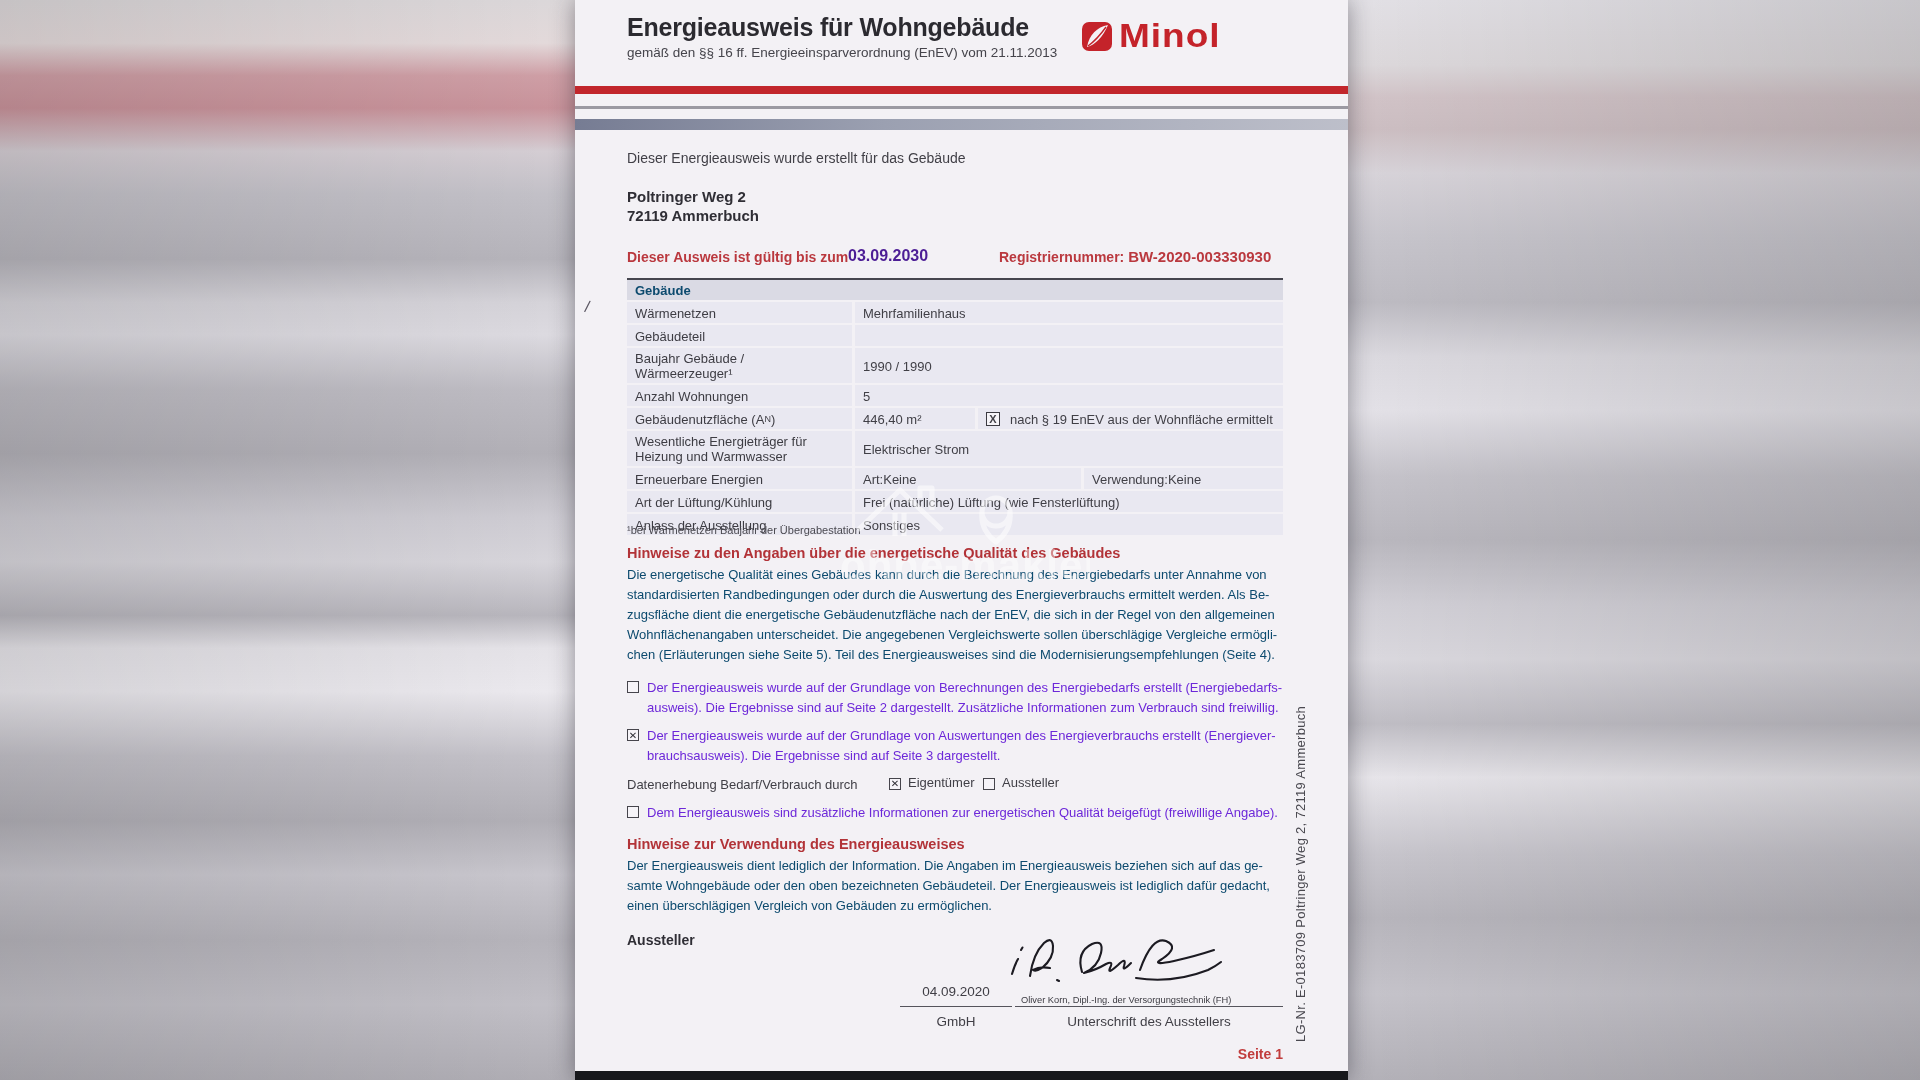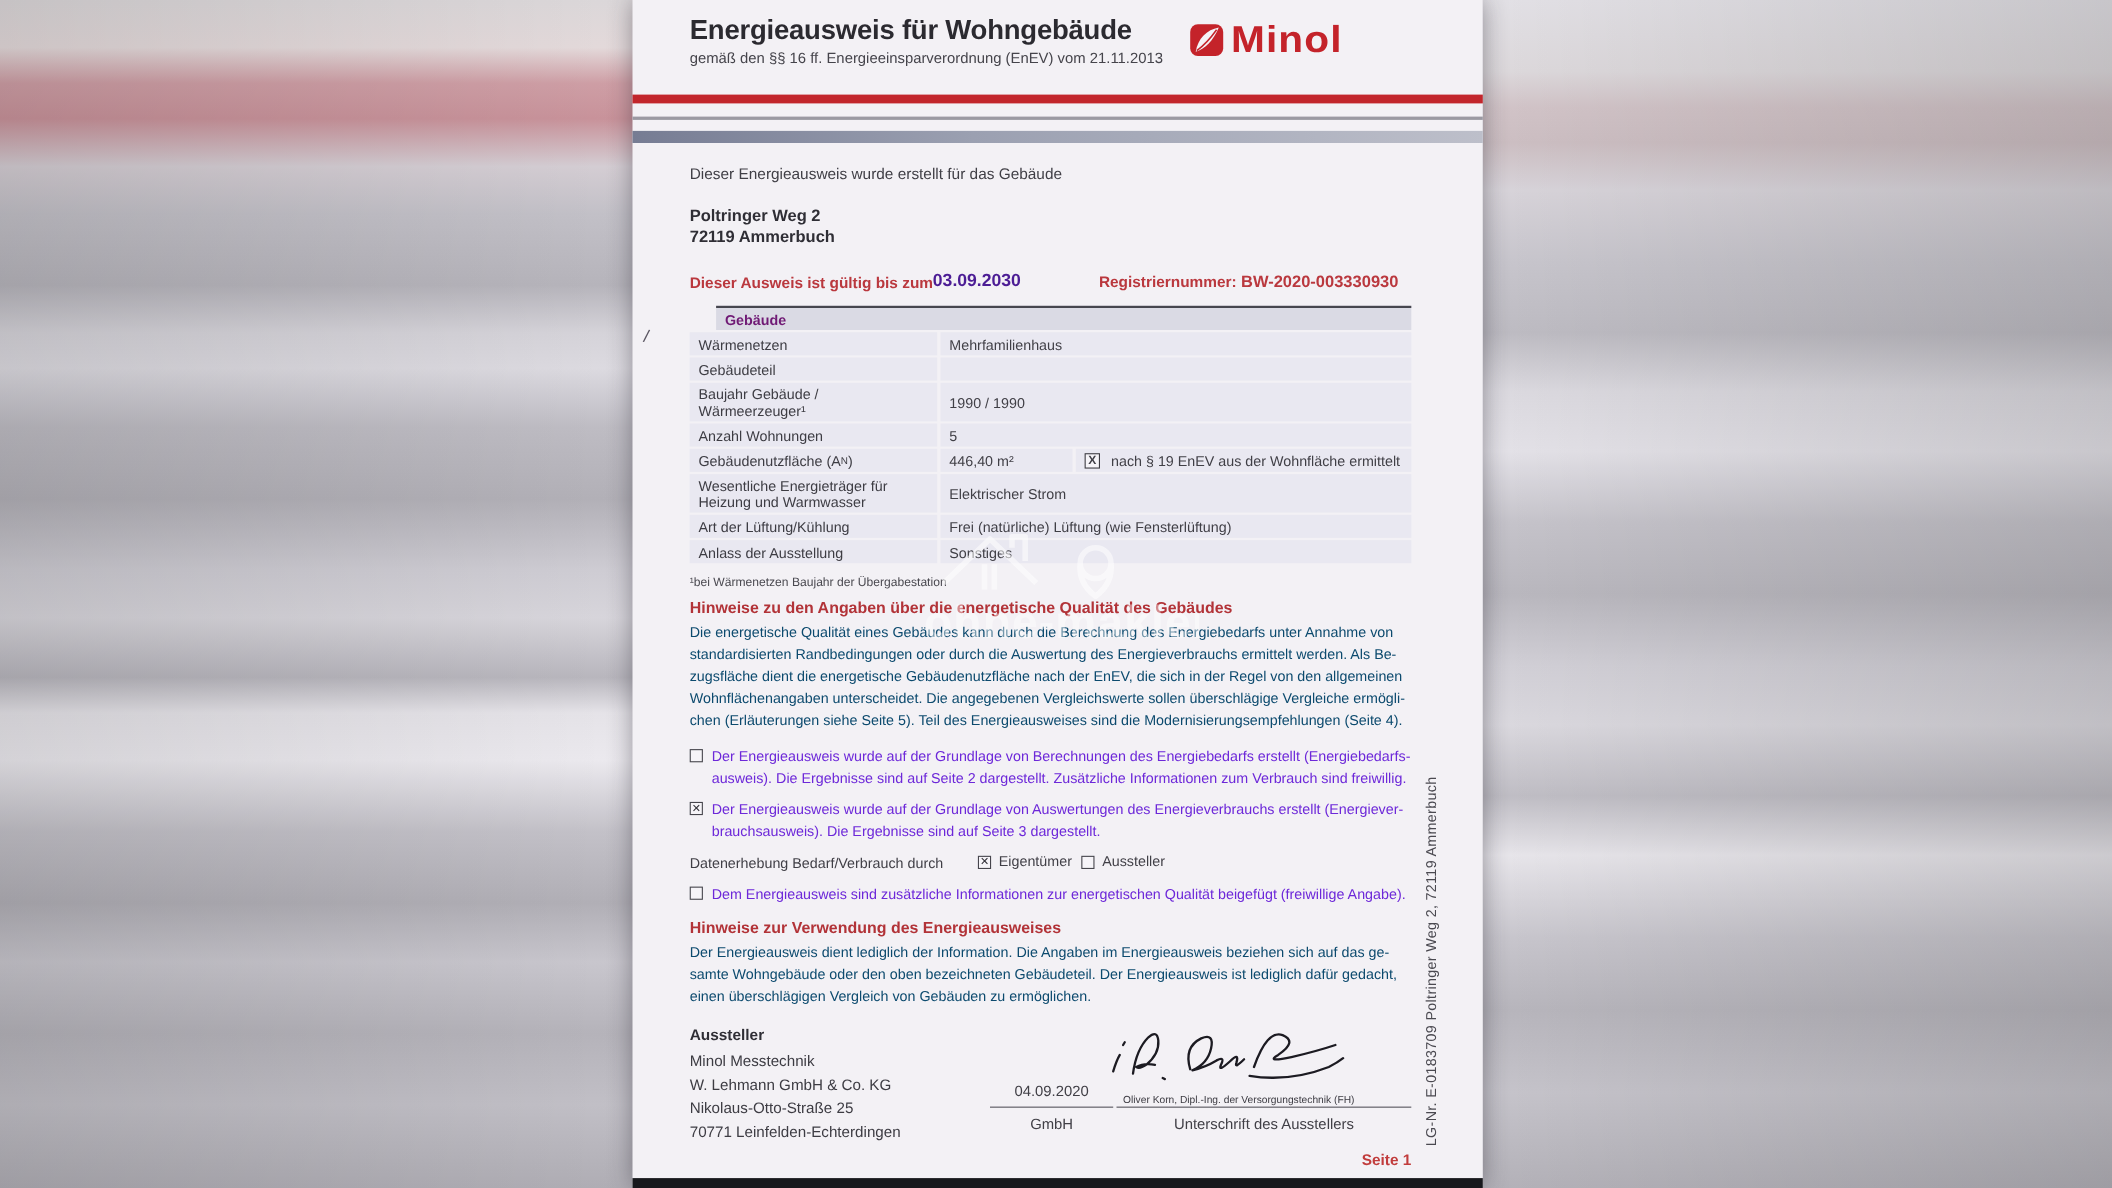--- a/index.html
+++ b/index.html
@@ -54,21 +54,21 @@
 
   .valid-label { left:52px;  top:249px; font-size:14px; font-weight:bold; color:#ba383e; }
   .valid-date  { left:273px; top:247px; font-size:16px; font-weight:bold; color:#4c1d95; }
   .reg-line    { left:424px; top:248px; font-size:14px; font-weight:bold; color:#ba383e; }
   .reg-number  { font-size:15px; }
 
   
   .gtable { left:52px; top:278px; width:656px; font-size:13px; }
   .trow { display:flex; column-gap:3px; margin-bottom:2px; }
   .tcell { background:#e9e8f1; padding:3px 8px 2px 8px; min-height:21px; display:flex; align-items:center; }
-  .thead-row .tcell { background:#dadae4; border-top:2px solid #46464f; font-weight:bold; color:#701a75;margin-left:24px; }
+  .thead-row .tcell { background:#dadae4; border-top:2px solid #46464f; font-weight:bold; color:#0c4a6e; }
   .tlabel { width:225px; flex:none; color:#3d3c43; }
   .tval { flex:1; }
   .w-val5 { width:120px; flex:none; }
   .w-val7 { width:226px; flex:none; }
   .sub { font-size:9px; vertical-align:sub; }
   .boxmark { display:inline-flex; width:14px; height:14px; border:1.5px solid #3c3b42;
              align-items:center; justify-content:center; font-size:11px; font-weight:bold;
              margin-right:10px; flex:none; background:#f6f4f8; }
   .tfootnote { left:52px; top:524px; width:656px; text-align:left; font-size:11px; color:#4a4950; }
 
@@ -184,20 +184,25 @@
       <div class="tcell tval">
         <span class="boxmark">X</span>
         <span>nach § 19 EnEV aus der Wohnfläche ermittelt</span>
       </div>
     </div>
     <div class="trow">
       <div class="tcell tlabel">Wesentliche Energieträger für Heizung und Warmwasser</div>
       <div class="tcell tval">Elektrischer Strom</div>
     </div>
     <div class="trow">
+      <div class="tcell tlabel">Erneuerbare Energien</div>
+      <div class="tcell w-val7">Art:Keine</div>
+      <div class="tcell tval">Verwendung:Keine</div>
+    </div>
+    <div class="trow">
       <div class="tcell tlabel">Art der Lüftung/Kühlung</div>
       <div class="tcell tval">Frei (natürliche) Lüftung (wie Fensterlüftung)</div>
     </div>
     <div class="trow">
       <div class="tcell tlabel">Anlass der Ausstellung</div>
       <div class="tcell tval">Sonstiges</div>
     </div>
   </div>
 
   <div class="abs tfootnote">¹bei Wärmenetzen Baujahr der Übergabestation</div>
@@ -236,24 +241,20 @@
     <span class="cb"></span>
     <span class="cb-text">Dem Energieausweis sind zusätzliche Informationen zur energetischen Qualität beigefügt (freiwillige Angabe).</span>
   </div>
 
   <div class="abs red-heading h2">Hinweise zur Verwendung des Energieausweises</div>
   <div class="abs para p2">Der Energieausweis dient lediglich der Information. Die Angaben im Energieausweis beziehen sich auf das ge-
 samte Wohngebäude oder den oben bezeichneten Gebäudeteil. Der Energieausweis ist lediglich dafür gedacht,
 einen überschlägigen Vergleich von Gebäuden zu ermöglichen.</div>
 
   <div class="abs issuer-head">Aussteller</div>
-  <div class="abs issuer-lines">Minol Messtechnik
-W. Lehmann GmbH &amp; Co. KG
-Nikolaus-Otto-Straße 25
-70771 Leinfelden-Echterdingen</div>
 
   <div class="abs date-value">04.09.2020</div>
   <div class="abs date-line"></div>
   <div class="abs date-label">GmbH</div>
 
   <svg class="abs sig-svg" width="250" height="70" viewBox="0 0 250 70">
     <g stroke="#1c1b22" stroke-width="2.1" fill="none" stroke-linecap="round" stroke-linejoin="round">
       <path d="M12 46 Q15 36 18 31"></path>
       <path d="M21 22 l1.5 -2.5"></path>
       <path d="M30 48 Q33 26 44 15 Q52 8 53 18 Q54 30 42 40 Q36 44 33 42 Q40 38 50 40"></path>

